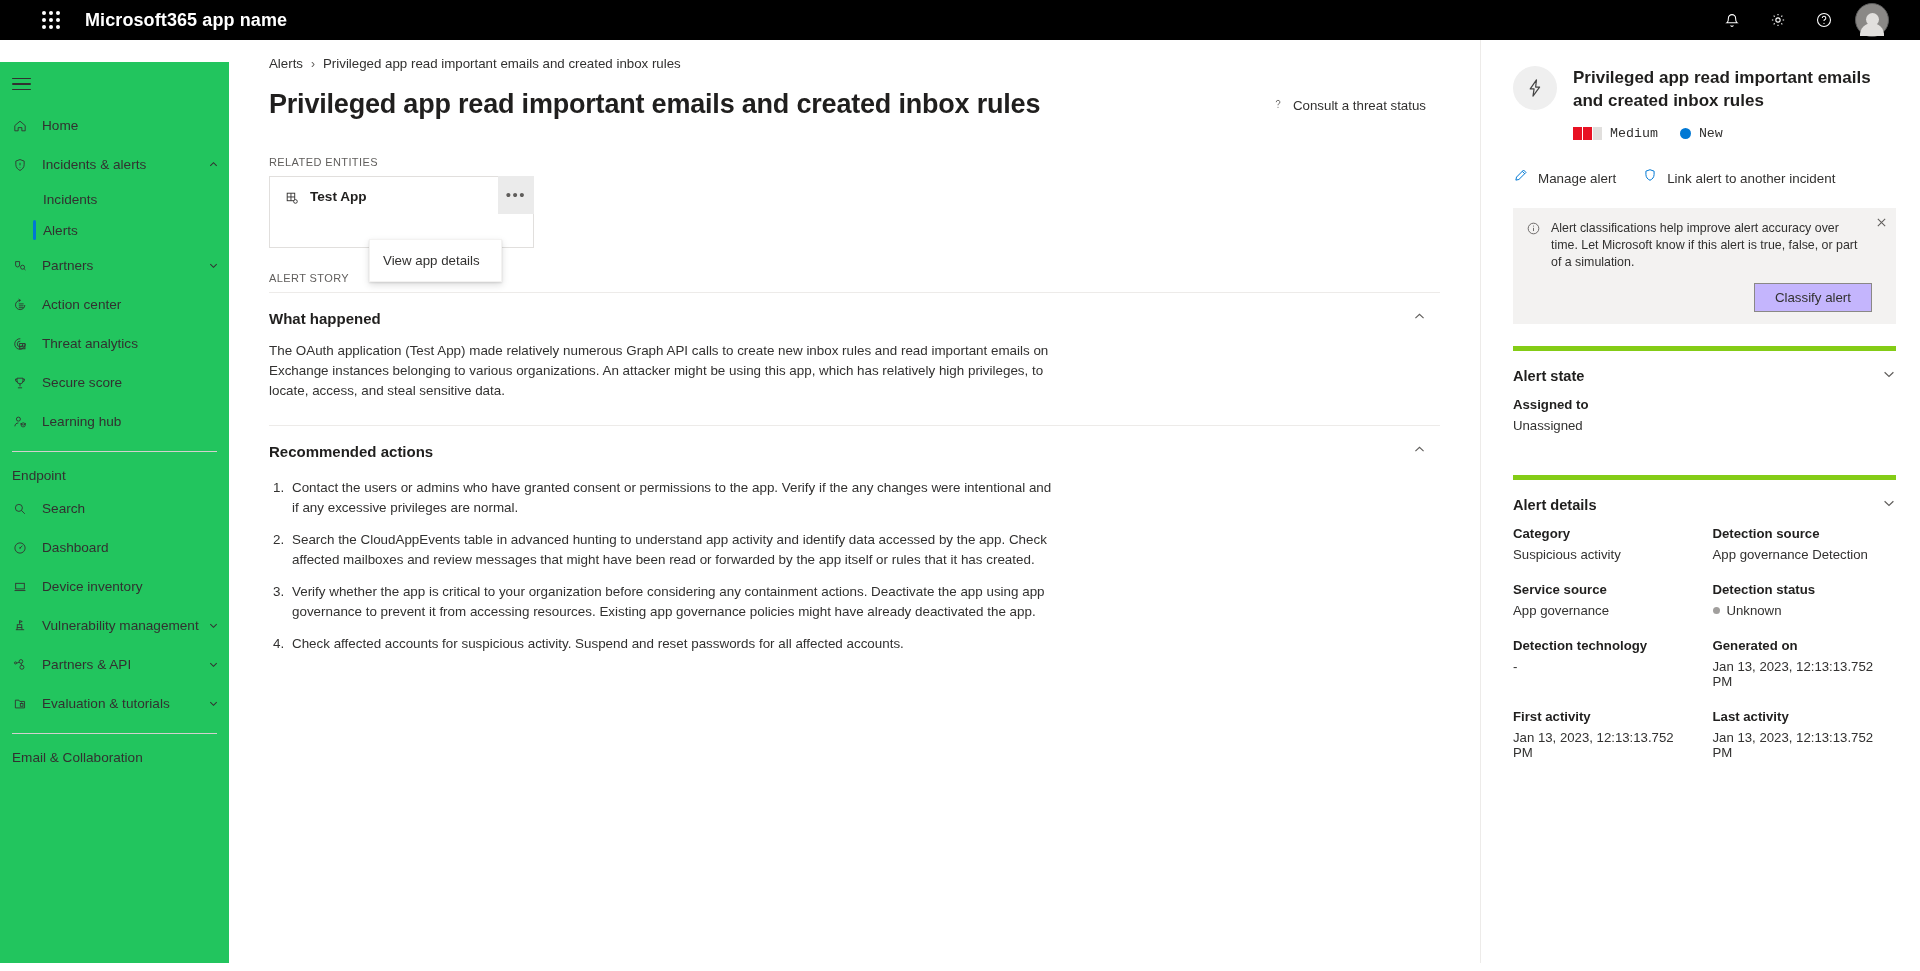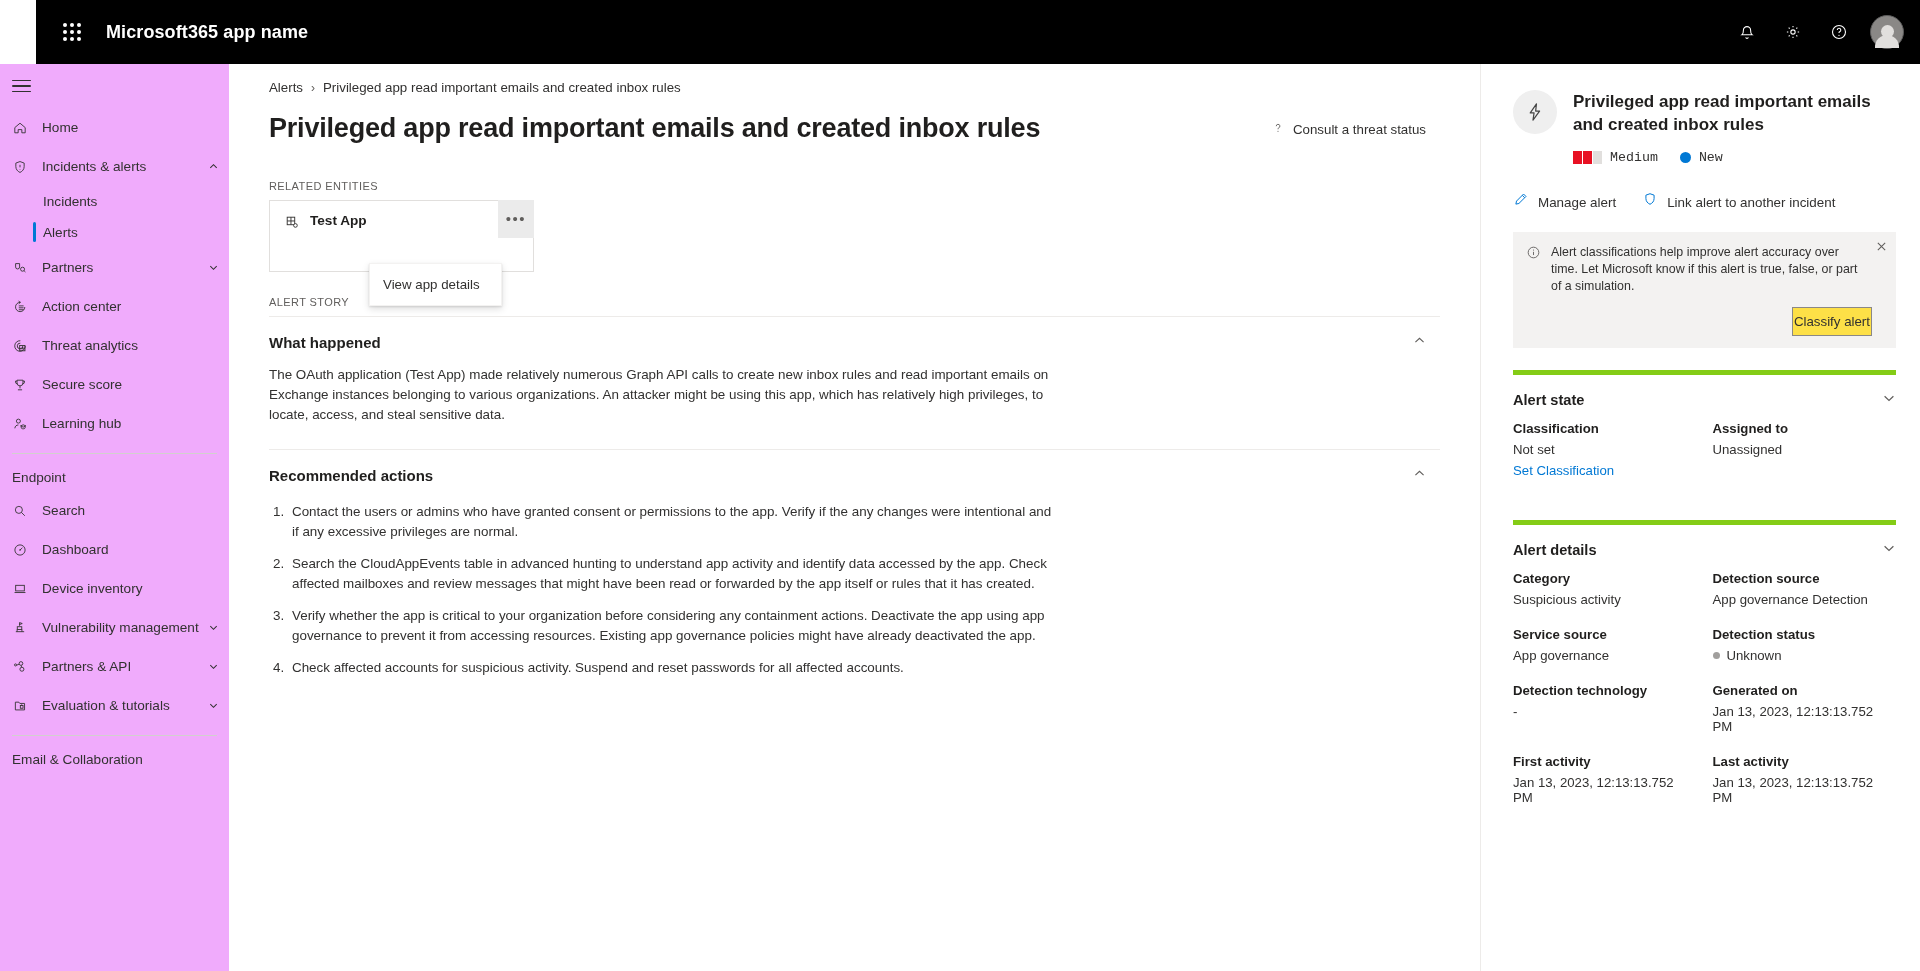--- a/index.html
+++ b/index.html
@@ -6,24 +6,24 @@
   html, body {
     width: 1920px; height: 971px;
     font-family: "Liberation Sans", sans-serif;
     background: #ffffff;
     color: #323130;
     overflow: hidden;
   }
 
   
   .suitebar {
-    height: 64px; background: #000000;
+    height: 40px; background: #000000;
     display: flex; align-items: center;
-    padding: 0 16px; color: #ffffff;
-    position: relative; z-index: 40; margin-left: 36px;
+    padding: 0 31px; color: #ffffff;
+    position: relative; z-index: 40;
   }
   .waffle { width: 40px; height: 40px; display:flex; align-items:center; justify-content:center; cursor:pointer; }
   .waffle-grid { display:grid; grid-template-columns: repeat(3, 4px); grid-gap: 3px; }
   .waffle-grid i { width:4px; height:4px; background:#ffffff; border-radius:50%; display:block; }
   .suite-title { font-size: 18px; font-weight: 600; margin-left: 14px; letter-spacing: .1px; }
   .suite-right { margin-left: auto; display:flex; align-items:center; gap: 4px; }
   .suite-icon {
     width: 42px; height: 42px; display:flex; align-items:center; justify-content:center;
     cursor:pointer; color:#ffffff;
   }
@@ -34,23 +34,24 @@
     border: 1px solid #5a5a5a;
   }
   .avatar .head { width: 13px; height: 13px; border-radius: 50%; background:#e1dfdd; position:relative; top:-10px; }
   .avatar .body { width: 24px; height: 13px; border-radius: 12px 12px 0 0; background:#e1dfdd; position:absolute; margin-top:19px; }
 
   
   .shell { display: flex; height: calc(971px - 48px); }
 
   
   .sidebar {
-    width: 229px; min-width: 229px; background: #f0abfc;
+    width: 229px; min-width: 229px; background: #22c55e;
     overflow-y: auto; overflow-x: hidden;
     padding-bottom: 10px;
+    margin-top: 22px;
   }
   .hamburger { height: 44px; display:flex; align-items:center; padding-left: 12px; cursor:pointer; }
   .hamburger-lines { width: 19px; }
   .hamburger-lines span { display:block; height:1.4px; background:#323130; margin: 4px 0; border-radius:1px; }
 
   .nav-item {
     display:flex; align-items:center; height: 39px;
     padding-left: 12px; padding-right: 10px; cursor:pointer;
     font-size: 13.6px; color:#323130; position: relative;
   }
@@ -156,22 +157,22 @@
   .rp-action { display:flex; align-items:flex-end; gap: 9px; font-size: 13.4px; color:#323130; cursor:pointer; }
 
   .notice {
     margin: 22px 24px 0 32px; background:#f3f2f1;
     padding: 12px 12px 12px 13px; display:flex; gap: 10px; position:relative;
   }
   .notice-txt { font-size: 12.4px; line-height: 17px; color:#323130; max-width: 318px; }
   .notice-close { position:absolute; right: 9px; top: 9px; cursor:pointer; color:#605e5c; font-size:13px; line-height:1; }
   .classify-btn {
     margin: 12px 12px 0 auto; display:block;
-    background:#fde047; border:1px solid #8a8886; color:#323130;
-    font-size: 13.3px; padding: 6px 1px; cursor:pointer;
+    background:#c4b5fd; border:1px solid #8a8886; color:#323130;
+    font-size: 13.3px; padding: 6px 20px; cursor:pointer;
     font-family: "Liberation Sans", sans-serif;
   }
 
   .rp-sec-head {
     display:flex; align-items:center; justify-content:space-between;
     border-top: 5px solid #84cc16; margin: 22px 24px 0 32px;
     padding: 16px 0 12px 0; cursor:pointer;
   }
   .rp-sec-title { font-size: 14.6px; font-weight: 700; color:#201f1e; }
 
@@ -565,25 +566,20 @@
         <span class="rp-sec-title">Alert state</span>
         <span>
           <svg width="14" height="14" viewBox="0 0 14 14" fill="none" stroke="#605e5c" stroke-width="1.2">
               <path d="M2.6 5.2 7 9.4l4.4-4.2"></path>
             </svg>
         </span>
       </div>
 
       <div class="fields">
         <div class="field">
-          <div class="field-label">Classification</div>
-          <div class="field-value">Not set</div>
-          <div class="link" style="margin-top:6px">Set Classification</div>
-        </div>
-        <div class="field">
           <div class="field-label">Assigned to</div>
           <div class="field-value">Unassigned</div>
         </div>
       </div>
 
       <div class="rp-sec-head">
         <span class="rp-sec-title">Alert details</span>
         <span>
           <svg width="14" height="14" viewBox="0 0 14 14" fill="none" stroke="#605e5c" stroke-width="1.2">
               <path d="M2.6 5.2 7 9.4l4.4-4.2"></path>

